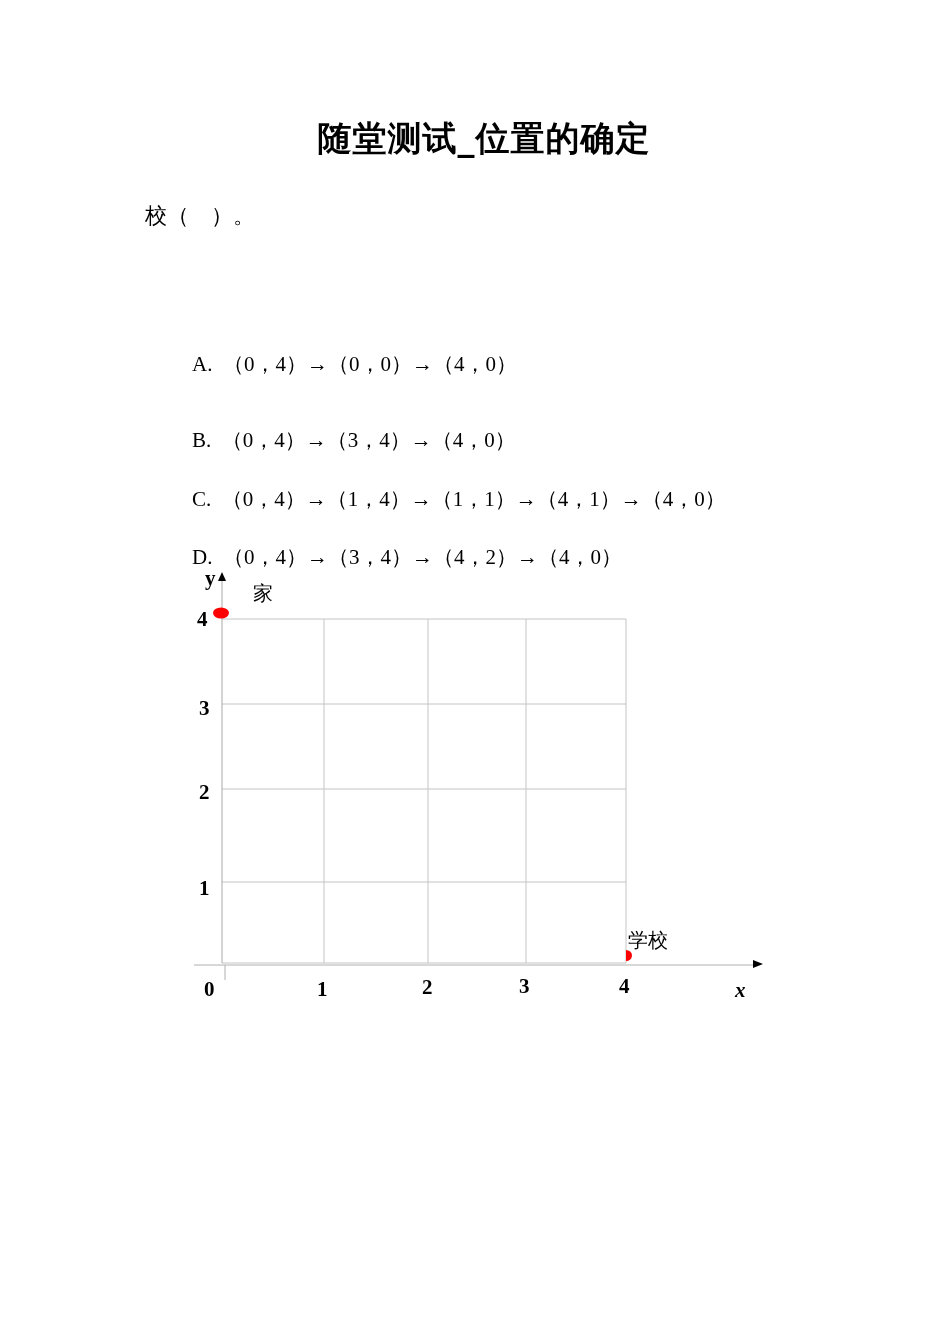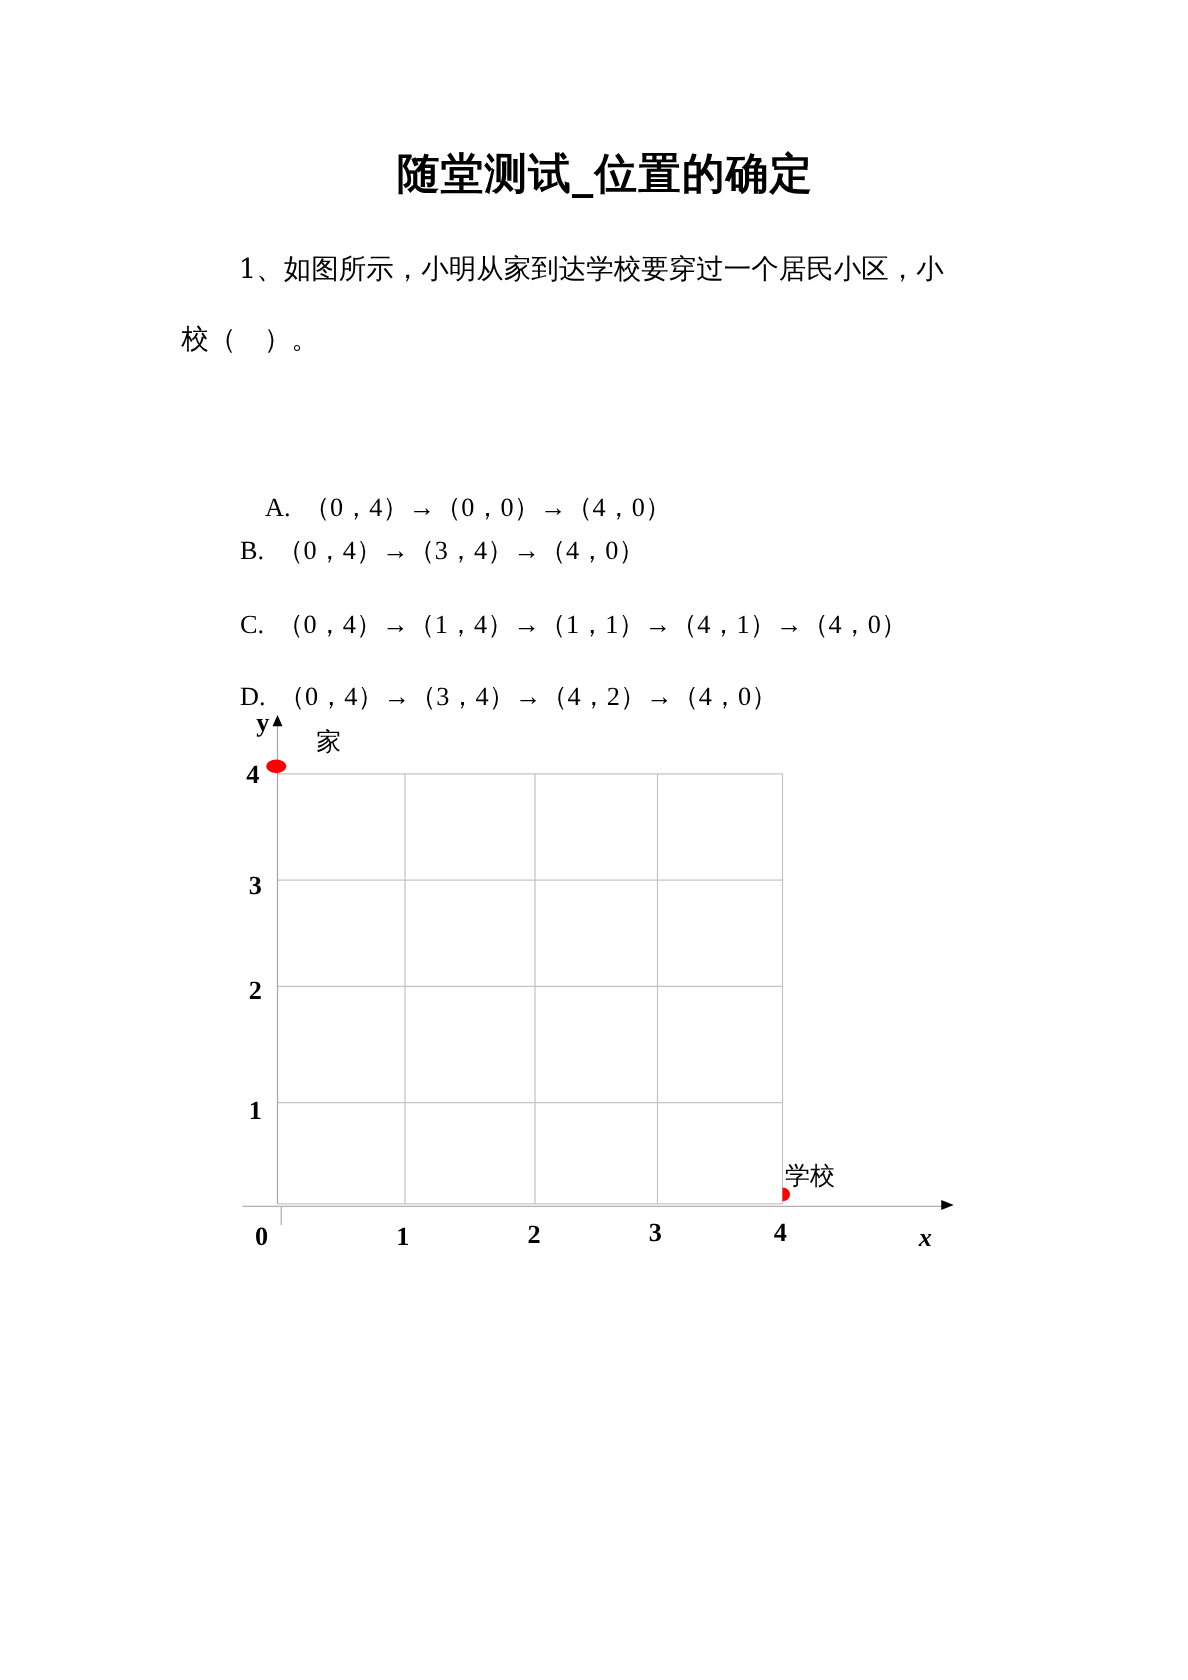--- a/index.html
+++ b/index.html
@@ -15,25 +15,24 @@
   .chart { position: absolute; left: 0; top: 0; width: 950px; height: 1344px; }
   .lbl { font-family: "Liberation Serif", serif; font-weight: bold; font-size: 21px; }
   .cjk { font-family: "DejaVu Sans", sans-serif; font-size: 20px; }
 </style>
 </head>
 <body>
 
 <div class="title">随堂测试_位置的确定</div>
 
 <div class="para" style="top:188px;">
-  <div><span class="indent"></span><span>1、</span><span>如图所示，小明从家到达学校要穿过一个居民小区，小</span></div>
   <div>校（　）。</div>
 </div>
 
-<div class="opt" style="top:392px;margin-left:20px;"><span>A.</span>  <span>（0，4）→（0，0）→（4，0）</span></div>
+<div class="opt" style="top:350px;"><span>A.</span>  <span>（0，4）→（0，0）→（4，0）</span></div>
 <div class="opt" style="top:426px;"><span>B.</span>  <span>（0，4）→（3，4）→（4，0）</span></div>
 <div class="opt" style="top:485px;text-align:center;"><span>C.</span>  <span>（0，4）→（1，4）→（1，1）→（4，1）→（4，0）</span></div>
 <div class="opt" style="top:543px;"><span>D.</span>  <span>（0，4）→（3，4）→（4，2）→（4，0）</span></div>
 
 <svg class="chart" viewBox="0 0 950 1344" xmlns="http://www.w3.org/2000/svg">
 
   <g stroke="#c4c4c4" stroke-width="1" fill="none">
     <line x1="222" y1="619" x2="626" y2="619"></line>
     <line x1="222" y1="704" x2="626" y2="704"></line>
     <line x1="222" y1="789" x2="626" y2="789"></line>

